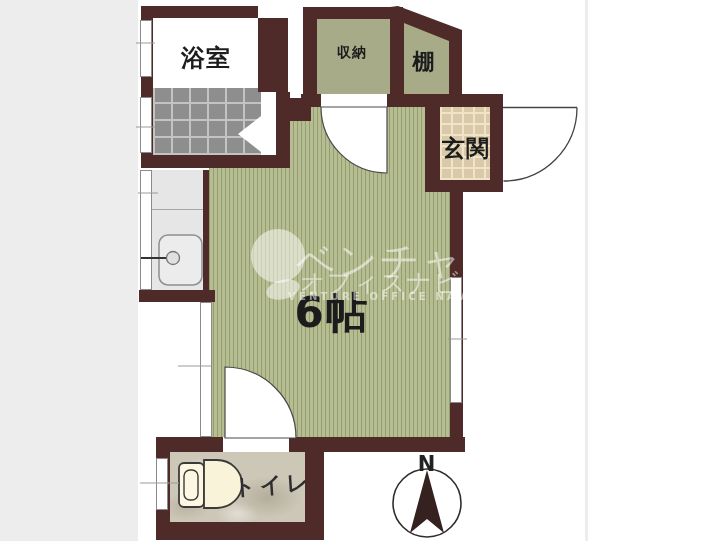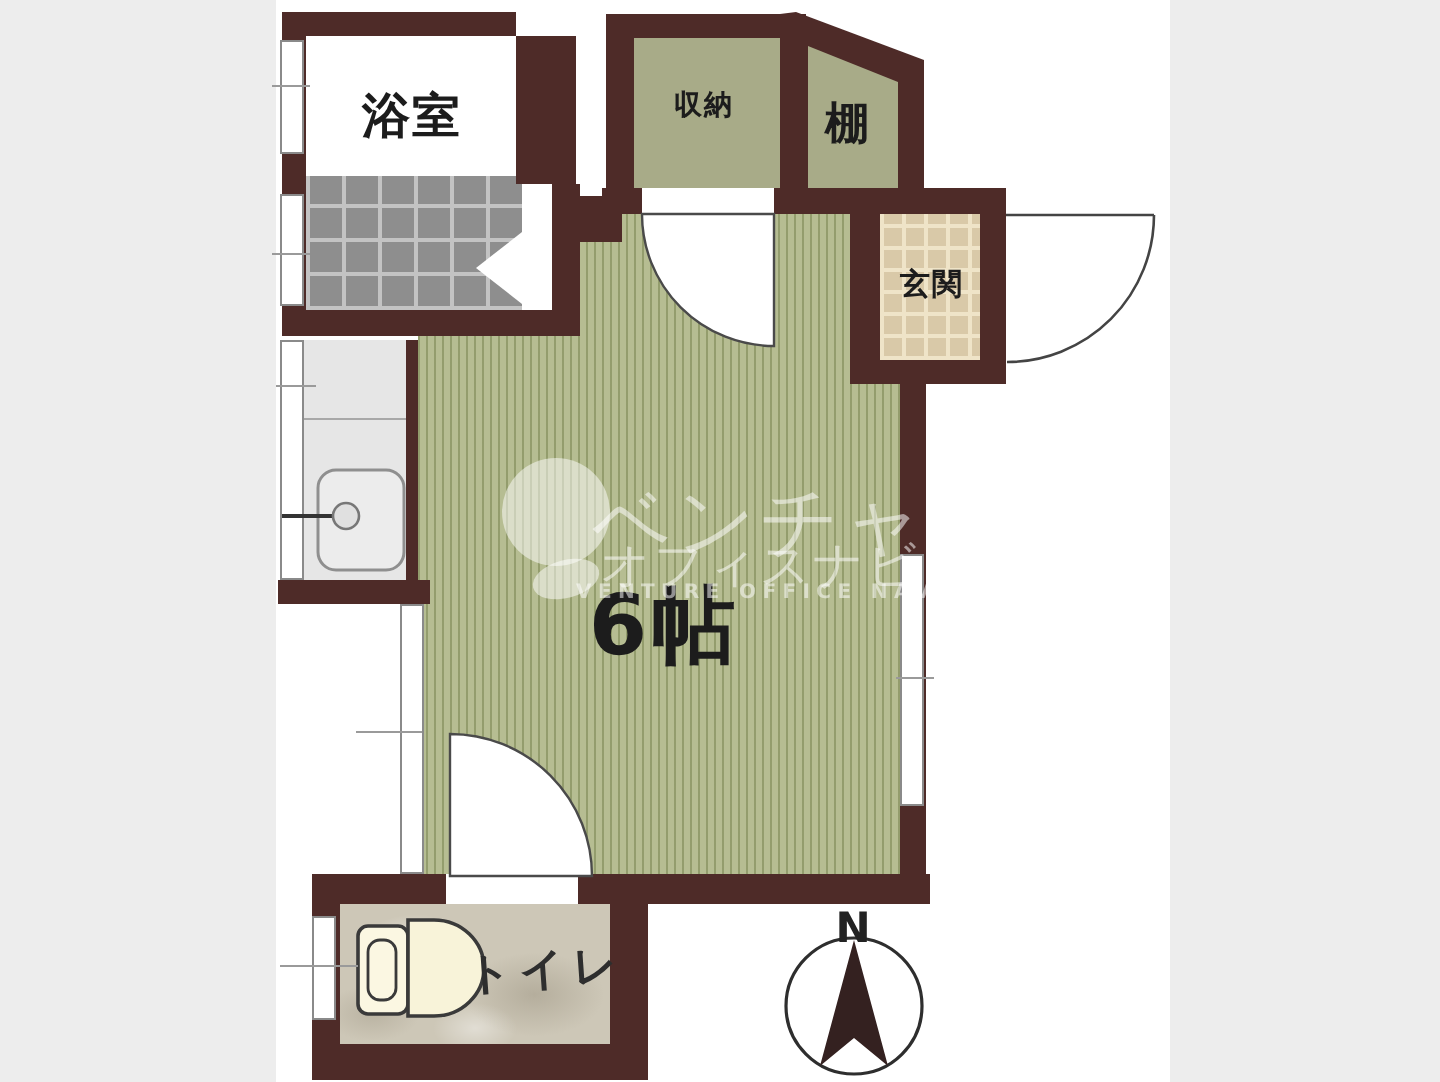--- a/index.html
+++ b/index.html
@@ -1,21 +1,21 @@
 <!DOCTYPE html>
 <html style="--wall: #4e2b28; --tatami: #b6bd92; --closet: #a8ab88; --bath-tile: #8e8e8e; --bath-grout: #c3c3c3; --genkan-tile: #d9c9a8; --genkan-grout: #efe4c8; --marble: #cdc7b7; --counter: #e6e6e6; --margin: #ededed; --ink: #1c1c1c;"><head>
 <meta charset="utf-8">
 <style>
   :root{
     --wall:#4e2b28; --tatami:#b6bd92; --closet:#a8ab88; --bath-tile:#8e8e8e;
     --bath-grout:#c3c3c3; --genkan-tile:#d9c9a8; --genkan-grout:#efe4c8;
     --marble:#cdc7b7; --counter:#e6e6e6; --margin:#ededed; --ink:#1c1c1c;
   }
   html,body{margin:0;padding:0;background:#fff;}
-  #plan{position:relative;width:720px;height:541px;background:#fff;overflow:hidden;
+  #plan{position:relative;width:588px;height:541px;background:#fff;overflow:hidden;
         font-family:"DejaVu Sans","Liberation Sans",sans-serif;}
   .abs{position:absolute;}
   .margin{background:var(--margin);z-index:0;}
   .floor{z-index:1;}
   .wall{background:var(--wall);z-index:2;}
   .whitefill{background:#fff;z-index:2;}
   .window{background:#fff;border:1px solid #8a8a8a;box-sizing:border-box;z-index:3;}
   .opening{background:#fff;z-index:3;}
   #overlay-svg{position:absolute;left:0;top:0;z-index:4;}
   .label{position:absolute;z-index:5;color:var(--ink);white-space:nowrap;
@@ -122,21 +122,21 @@
     <line x1="178" y1="366" x2="211" y2="366" stroke="#9a9a9a" stroke-width="1"></line>
     <line x1="448" y1="339" x2="467" y2="339" stroke="#9a9a9a" stroke-width="1"></line>
 
     <circle cx="427" cy="503" r="34" fill="#ffffff" stroke="#2e2e2e" stroke-width="1.6"></circle>
     <path d="M427,470 L444,533 L427,519 L410,533 Z" fill="#342120"></path>
   </svg>
 
   <div class="label" style="left:206px;top:42px;font-size:24px">浴室</div>
   <div class="label" style="left:352px;top:44px;font-size:14px">収納</div>
   <div class="label" style="left:424px;top:47px;font-size:22px">棚</div>
-  <div class="label" style="left:466px;top:133px;font-size:15px">玄関</div>
+  <div class="label" style="left:466px;top:133px;font-size:23px">玄関</div>
   <div class="label" style="left:332px;top:285px;font-size:42px;letter-spacing:2px">6帖</div>
   <div class="label" style="left:273px;top:470px;font-size:22px;letter-spacing:4px;transform:translateX(-50%) rotate(-4deg);color:#2e2e2e">トイレ</div>
   <div class="label" style="left:427px;top:452px;font-size:21px;color:#222">N</div>
 
   <div class="wm-shape" style="left:251px;top:229px;width:54px;height:54px"></div>
   <div class="wm-shape" style="left:266px;top:280px;width:34px;height:19px;transform:rotate(-15deg)"></div>
   <div class="wm" style="left:296px;top:234px;font-size:39px;letter-spacing:2px">ベンチャー</div>
   <div class="wm" style="left:300px;top:266px;font-size:25px;letter-spacing:1px">オフィスナビ</div>
   <div class="wm" style="left:288px;top:291px;font-size:10px;letter-spacing:3.2px;font-weight:600">VENTURE OFFICE NAVI</div>
 

